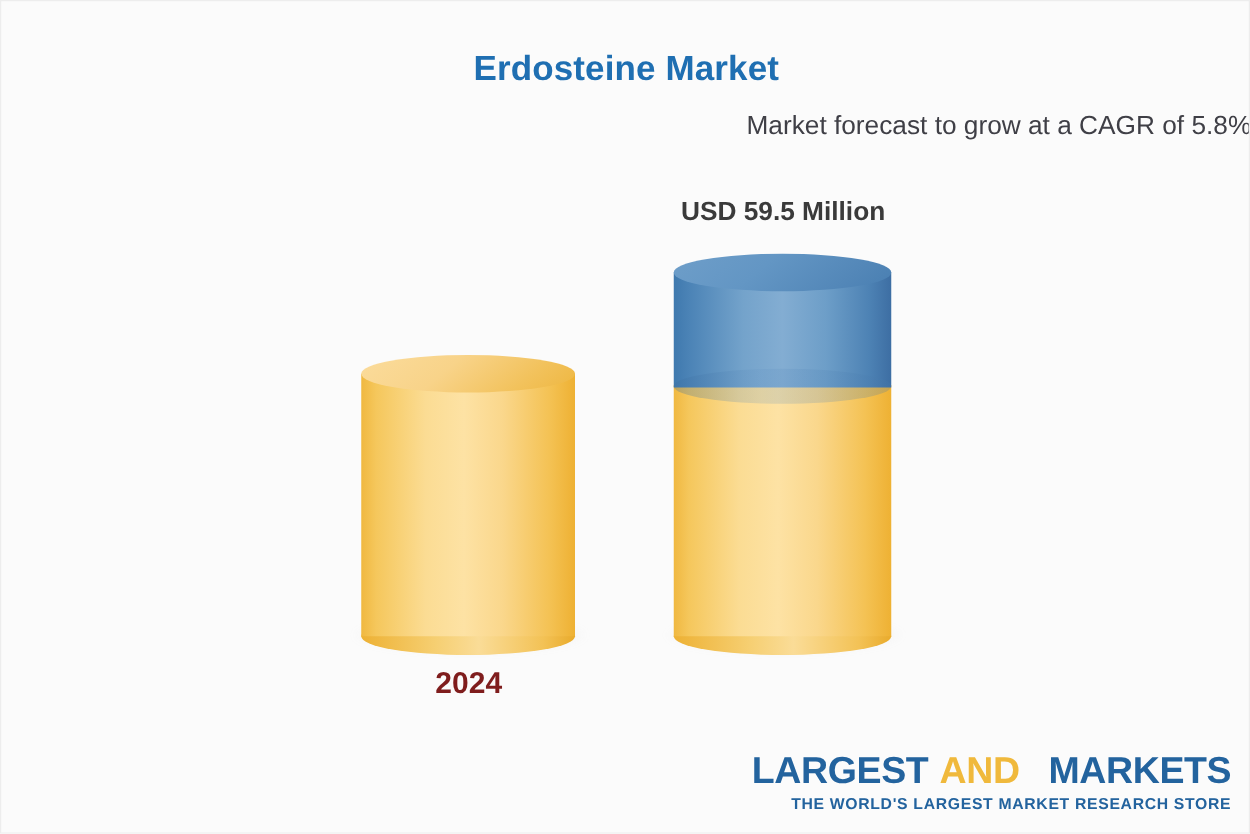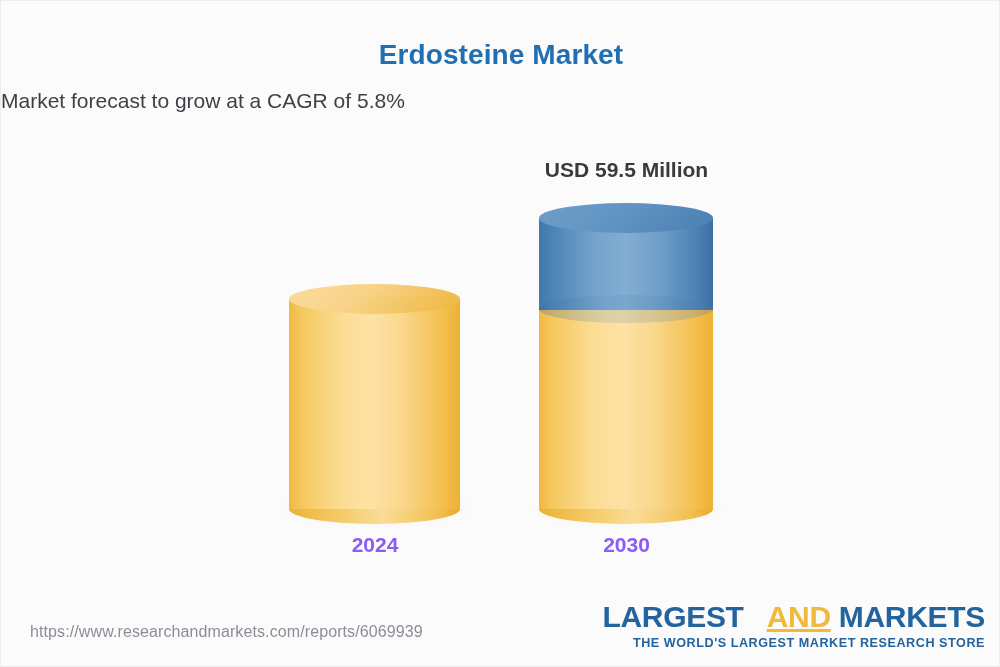--- a/index.html
+++ b/index.html
@@ -30,43 +30,43 @@
     font-size: 28px;
     font-weight: bold;
     color: #1f6fb2;
     letter-spacing: 0.1px;
   }
   .chart-subtitle {
     position: absolute;
     left: 0;
     top: 88px;
     width: 1000px;
-    text-align: left;
+    text-align: right;
     font-size: 21px;
     font-weight: normal;
     color: #3f3f46;
   }
   
   .data-label {
     position: absolute;
     text-align: center;
     font-size: 21px;
     font-weight: bold;
     color: #3a3a3a;
     white-space: nowrap;
   }
   #label-2024 { left: 233px; top: 243px; width: 281px; }
   #label-2030 { left: 485px; top: 157px; width: 281px; }
   
   .cat-label {
     position: absolute;
     text-align: center;
-    font-size: 21px;
-    font-weight: bold;
-    color: #8b5cf6;
+    font-size: 24px;
+    font-weight: bold;
+    color: #7f1d1d;
   }
   #cat-2024 { left: 288px; top: 532px; width: 172px; }
   #cat-2030 { left: 538px; top: 532px; width: 175px; }
   
   .cyl {
     position: absolute;
   }
   .cyl-shadow {
     position: absolute;
     border-radius: 50%;
@@ -185,22 +185,20 @@
     <div class="seg-body yellow" style="left:538px; top:307px; width:174px; height:201px;"></div>
 
     <div class="seg-body blue" style="left:538px; top:217px; width:174px; height:92px;"></div>
 
     <div class="seg-seam" style="left:538px; top:294px; width:174px; height:28px;"></div>
 
     <div class="seg-cap blue" style="left:538px; top:202px; width:174px; height:30px;"></div>
   </div>
 
   <div class="cat-label" id="cat-2024">2024</div>
-  <div class="cat-label" id="cat-2030">2030</div>
-
-  <div class="footer-url">https://www.researchandmarkets.com/reports/6069939</div>
+
 
   <div class="logo">
-    <div class="logo-main"><span>LARGEST</span><span class="and" style="margin-left: 23px; text-decoration: underline;">AND</span><span style="margin-left: 8px;">MARKETS</span></div>
+    <div class="logo-main"><span>LARGEST</span><span class="and" style="margin-left: 9px;">AND</span><span style="margin-left: 23px;">MARKETS</span></div>
     <div class="logo-tag">THE WORLD'S LARGEST MARKET RESEARCH STORE</div>
   </div>
 
 </div>
 
 </body></html>

